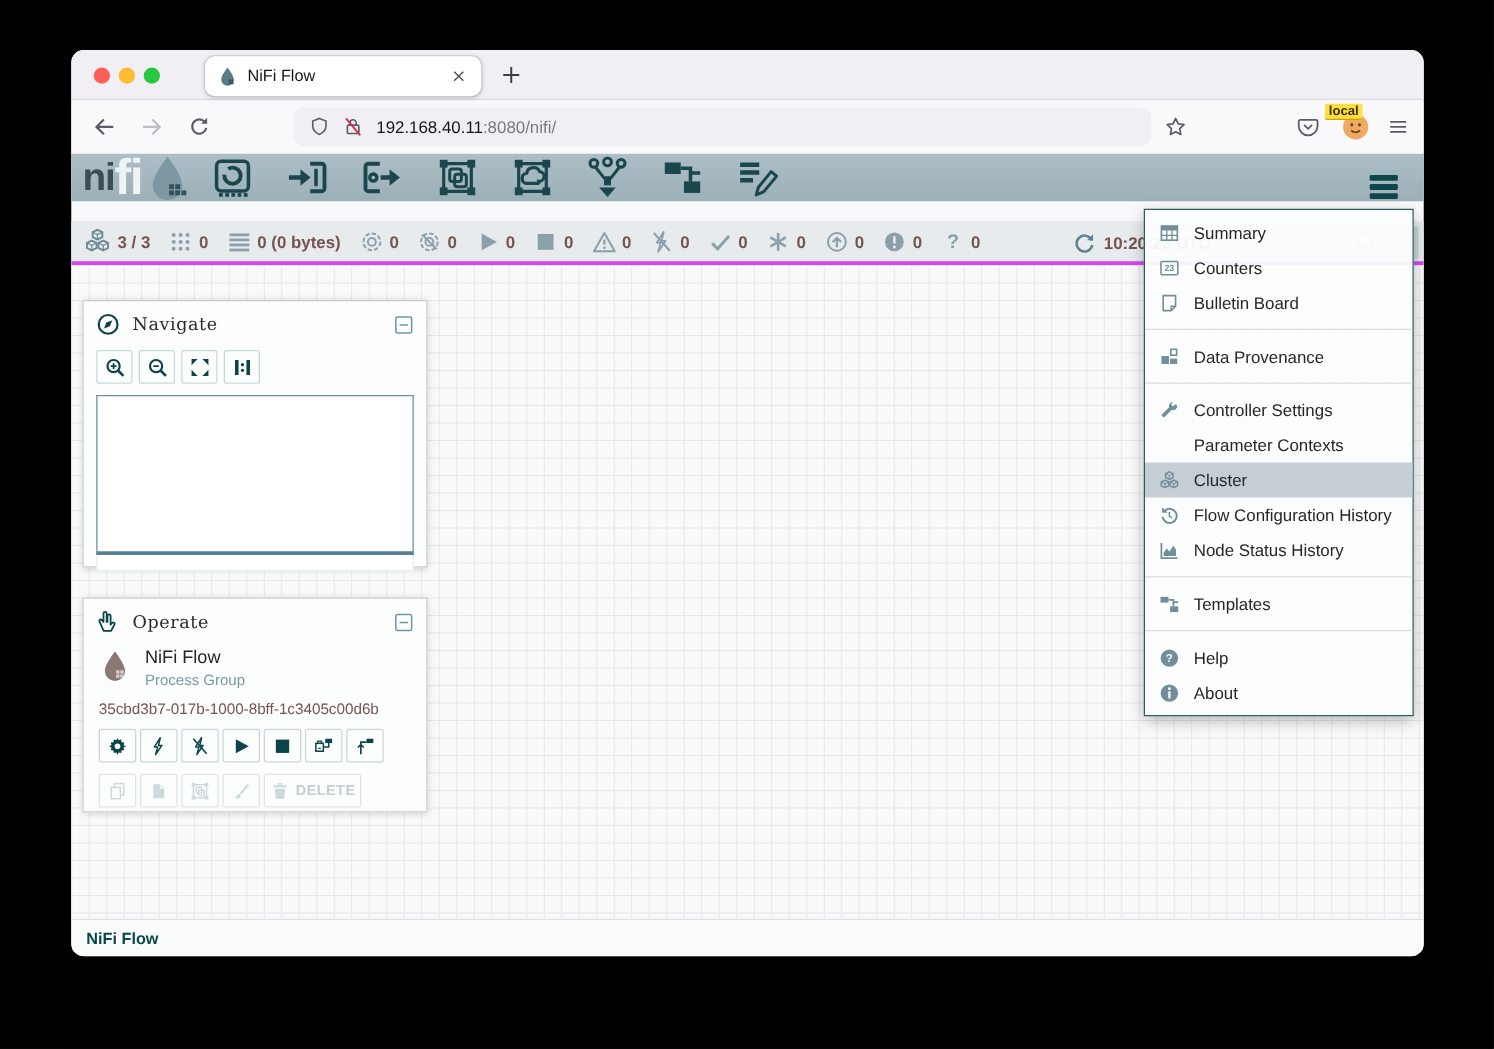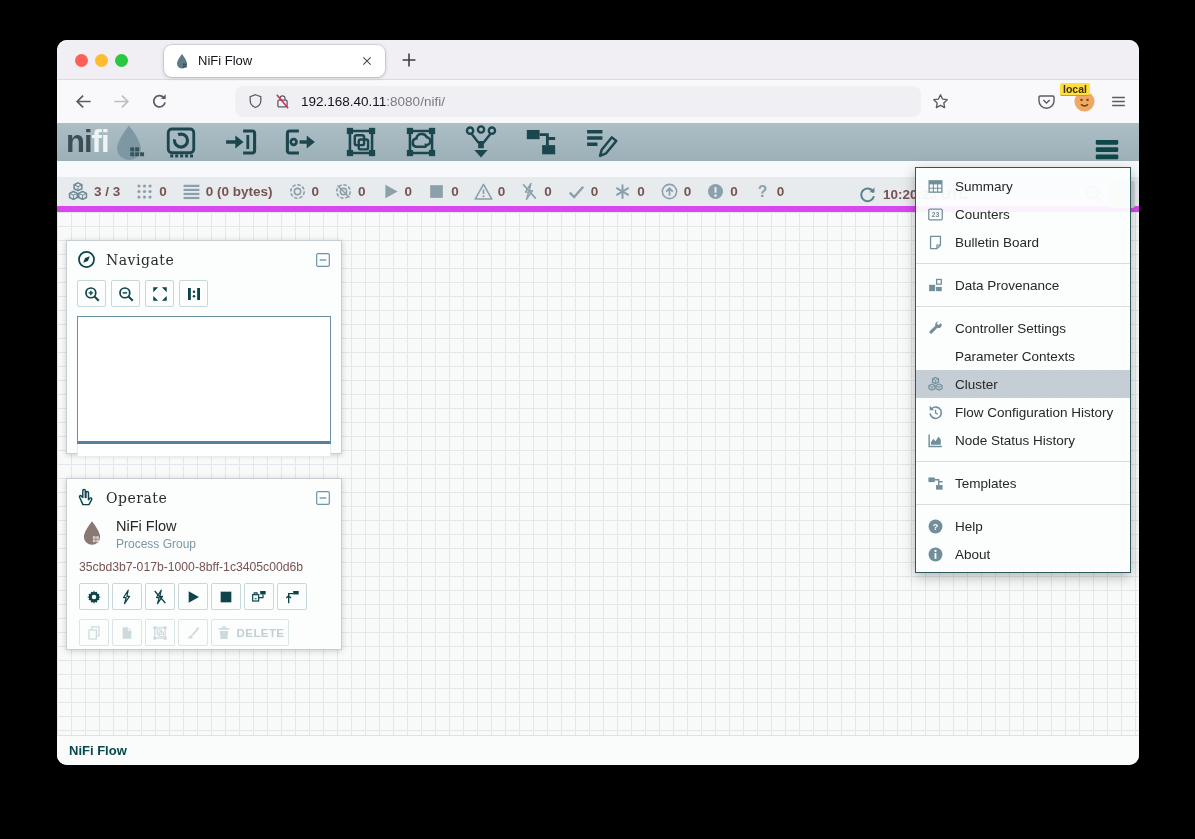--- a/index.html
+++ b/index.html
@@ -35,29 +35,29 @@
   .avatar{position:absolute;left:1016px;top:9px;width:23px;height:23px;}
   .local-badge{position:absolute;left:1003px;top:2px;background:#ffdf3d;color:#3c2e00;font-size:10.5px;font-weight:700;
                padding:0 3px;border-radius:2px;z-index:3;border-bottom:1px solid #caa500;}
   .ic-ffmenu{left:1052px;}
 
   
   .nifi-toolbar{position:absolute;left:0;top:83px;width:100%;height:38px;
     background:linear-gradient(#adbec5,#9cb0b8);display:flex;align-items:center;padding-left:9px;}
   .logo{display:flex;align-items:center;margin-right:16px;}
   .logo .ni{font-size:31px;font-weight:800;color:#3c4d56;letter-spacing:-1px;}
-  .logo .fi{font-size:31px;font-weight:800;color:#eef3f4;letter-spacing:-1px;}
+  .logo .fi{font-size:40px;font-weight:800;color:#eef3f4;letter-spacing:-1px;}
   .logo .ldrop{width:38px;height:40px;margin-left:1px;}
   .comp-row{display:flex;align-items:center;gap:26px;}
   .comp{width:34px;height:34px;color:#1c464e;}
   .nifi-burger{position:absolute;right:13px;top:13px;width:38px;height:27px;color:#0e4649;}
 
   
   .statusbar{position:absolute;left:0;top:137px;width:100%;height:35px;background:#e7ebee;
-    border-bottom:6px solid #d946ef;display:flex;align-items:center;gap:15px;padding-left:10px;font-weight:700;}
+    border-bottom:3px solid #d946ef;display:flex;align-items:center;gap:15px;padding-left:10px;font-weight:700;}
   .sb-item{display:flex;align-items:center;gap:5px;}
   .sb-ic{width:19px;height:19px;color:#8ba0ab;}
   .sb-ic.big{width:22px;height:22px;color:#6d8994;}
   .sb-val{font-size:13.5px;color:#775351;}
   .sb-right{position:absolute;left:801px;top:0;height:35px;display:flex;align-items:center;gap:6px;}
   .sb-refresh{width:19px;height:19px;color:#5d8391;}
   .sb-time{font-size:13.5px;color:#775351;white-space:nowrap;}
   .sb-search{position:absolute;left:1026px;top:6px;width:23px;height:23px;color:#a9b7bd;}
   .sb-menusq{position:absolute;left:1052px;top:4px;width:26px;height:27px;background:#ccd5d9;border-radius:3px;}
 

